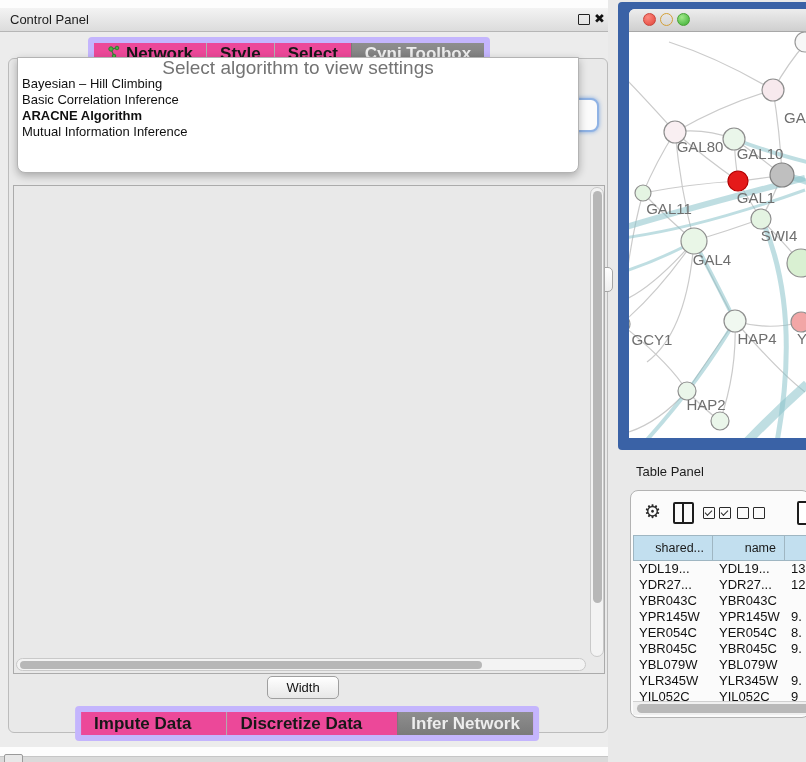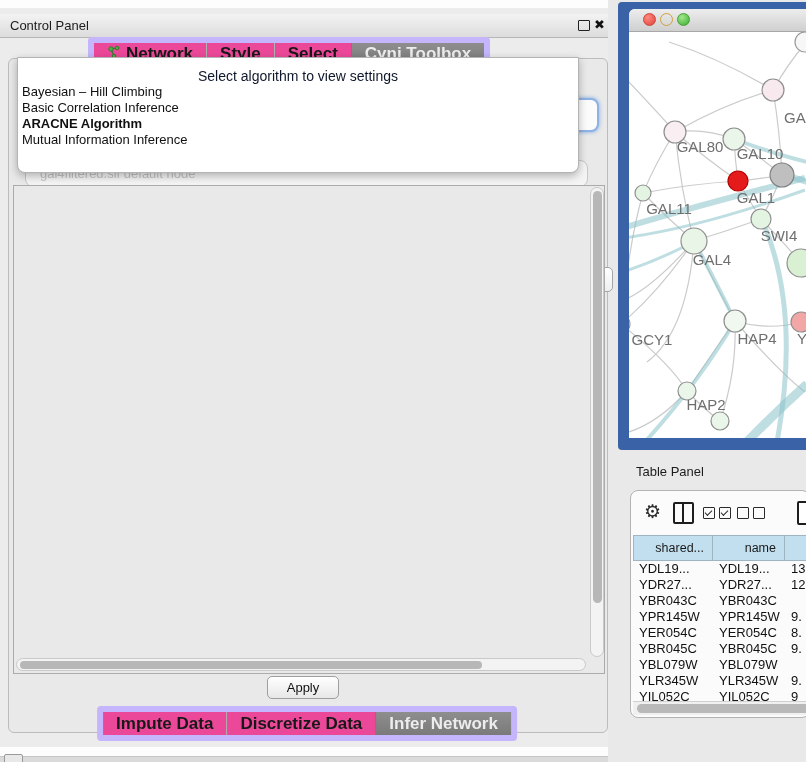--- a/index.html
+++ b/index.html
@@ -2,40 +2,40 @@
 <html><head>
 <meta charset="utf-8">
 <style>
   html,body{margin:0;padding:0;background:#fff;}
   .stage{position:relative;width:806px;height:762px;overflow:hidden;background:#fdfdfd;
          font-family:"Liberation Sans","DejaVu Sans",sans-serif;-webkit-font-smoothing:antialiased;}
   .abs{position:absolute;}
   
   .left-bg{left:0;top:8px;width:608px;height:739px;background:#ececec;}
   .right-bg{left:608px;top:0;width:198px;height:762px;background:#e9e9e9;}
-  .titlebar{left:0;top:14px;width:608px;height:23px;background:linear-gradient(#f3f3f3,#dcdcdc);
+  .titlebar{left:0;top:8px;width:608px;height:23px;background:linear-gradient(#f3f3f3,#dcdcdc);
             border-bottom:1px solid #b6b6b6;display:flex;align-items:center;}
   .titlebar .t{font-size:13px;color:#1c1c1c;margin-left:10px;}
   .float-ico{position:absolute;left:578px;top:6px;width:10px;height:9px;border:1.6px solid #222;border-radius:1px;}
   .close-ico{position:absolute;left:594px;top:3px;font-size:13px;font-weight:bold;color:#111;}
   
   .segstrip{display:flex;align-items:stretch;height:22px;border:6px solid #c4b5fd;border-radius:4px;
             background:#ec4899;overflow:hidden;font-size:17px;font-weight:600;color:#181818;}
   .segstrip .seg{display:flex;align-items:center;padding:0 13px;white-space:nowrap;}
   .segstrip .seg + .seg{border-left:1px solid #b0b0b0;}
   .segstrip .seg.sel{background:linear-gradient(#8e8e8e,#7a7a7a);color:#ededed;border-left-color:#7a7a7a;}
   .segstrip .seg.sel + .seg{border-left:none;}
   .net-tab-icon{width:14px;height:14px;margin-right:5px;}
   
   .outer-panel{left:8px;top:58px;width:600px;height:675px;background:#e9e9e9;
                border:1px solid #bcbcbc;border-radius:6px;box-sizing:border-box;}
   
   .popup{left:17px;top:57px;width:560px;height:114px;background:#fff;border:1px solid #b3b3b3;
          border-radius:0 0 8px 8px;box-shadow:0 3px 8px rgba(0,0,0,.28);z-index:10;}
-  .popup .ph{height:16px;line-height:16px;text-align:center;color:#0f172a;font-size:14px;margin-top:10px;}
+  .popup .ph{height:16px;line-height:16px;text-align:center;color:#737373;font-size:19px;margin-top:2px;}
   .popup .it{height:16px;line-height:16px;font-size:13px;color:#101010;padding-left:4px;white-space:nowrap;}
   .popup .it.sel{font-weight:bold;}
   .combo-frag{left:25px;top:160px;width:563px;height:27px;background:#f4f4f4;border:1px solid #c7c7c7;
               border-radius:8px;z-index:2;color:#c3c3c3;font-size:13px;line-height:25px;padding-left:14px;box-sizing:border-box;}
   .bluering-frag{left:552px;top:98px;width:43px;height:30px;background:#fbfbfb;border:2px solid #8fb2e4;
                  border-radius:8px;box-shadow:0 0 4px #7fa8e0;z-index:1;}
   
   .viewport{left:13px;top:185px;width:592px;height:489px;background:#e9e9e9;
             border:1px solid #ababab;box-sizing:border-box;z-index:3;}
   .group{position:absolute;border:1px solid #b2b2b2;border-radius:2px;box-shadow:inset 0 0 0 1px rgba(255,255,255,.55);}
@@ -130,23 +130,20 @@
       <div class="seg">
         <span>Select</span>
       </div>
       <div class="seg sel">
         <span>Cyni Toolbox</span>
       </div>
     </div>
 
   <div class="abs outer-panel"></div>
 
-  <div class="abs combo-frag">
-    <span>gal4filtered.sif default node</span>
-  </div>
   <div class="abs bluering-frag"></div>
 
   <div class="abs popup">
     <div class="ph">Select algorithm to view settings</div>
     <div>
         <div class="it">Bayesian – Hill Climbing</div>
         <div class="it">Basic Correlation Inference</div>
         <div class="it sel">ARACNE Algorithm</div>
         <div class="it">Mutual Information Inference</div>
       </div>
@@ -210,22 +207,22 @@
     <span class="list-thumb" style="left:497px;top:35px;width:10px;height:68px;"></span>
   </div>
 
   <div class="abs vscroll">
       <span class="vthumb"></span>
     </div>
   <div class="abs hscroll">
       <span class="hthumb"></span>
     </div>
 
-  <div class="abs apply">Apply</div>
-  <div class="abs segstrip" style="left:307px;top:706px;transform:translateX(-50%);height:23px;">
+  <div class="abs apply">Width</div>
+  <div class="abs segstrip" style="left:307px;top:706px;transform:translateX(-50%);height:23px;gap:22px;">
       <div class="seg">Impute Data</div>
       <div class="seg">Discretize Data</div>
       <div class="seg sel">Infer Network</div>
     </div>
 
   <div class="abs net-frame"></div>
   <div class="abs net-window">
     <div class="net-titlebar">
       <span class="light" style="left:14px;background:radial-gradient(circle at 35% 30%,#fb8a80,#ee5f55 60%,#d34840);border:1px solid #c8453c;"></span>
       <span class="light" style="left:31px;background:radial-gradient(circle at 35% 30%,#ffdf8a,#f5bf4f 60%,#dda33a;);border:1px solid #d29f38;"></span>

